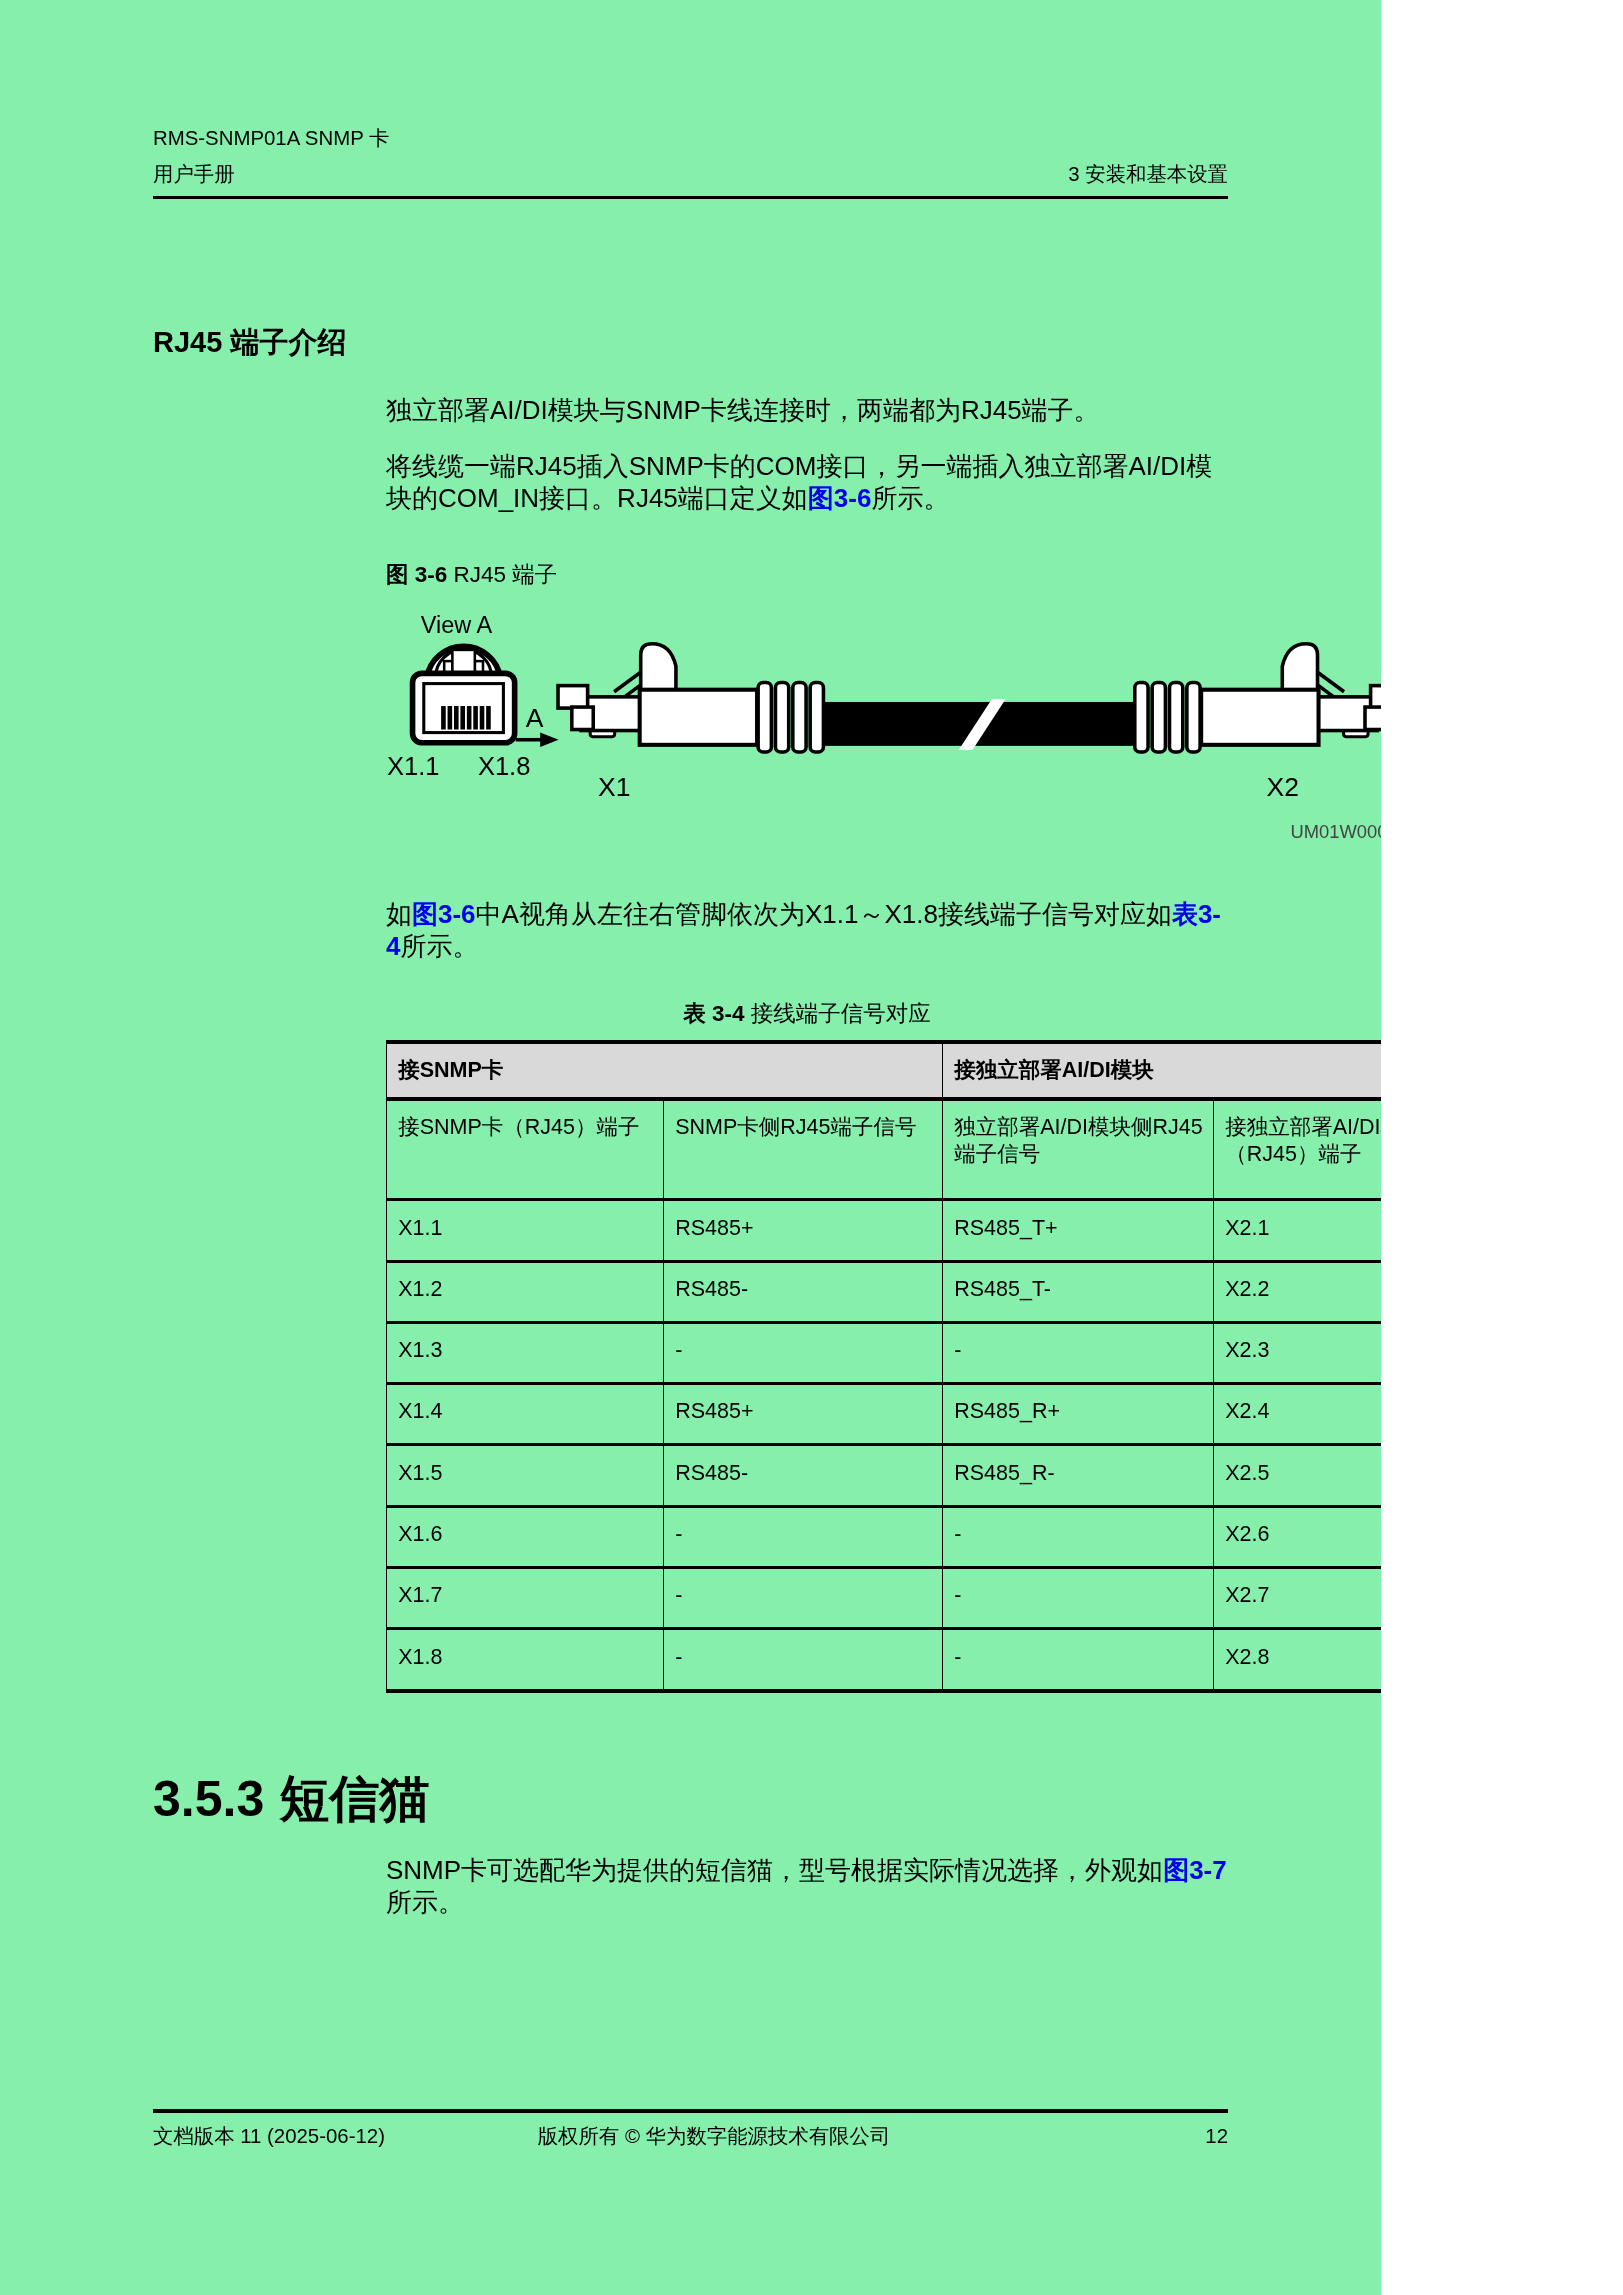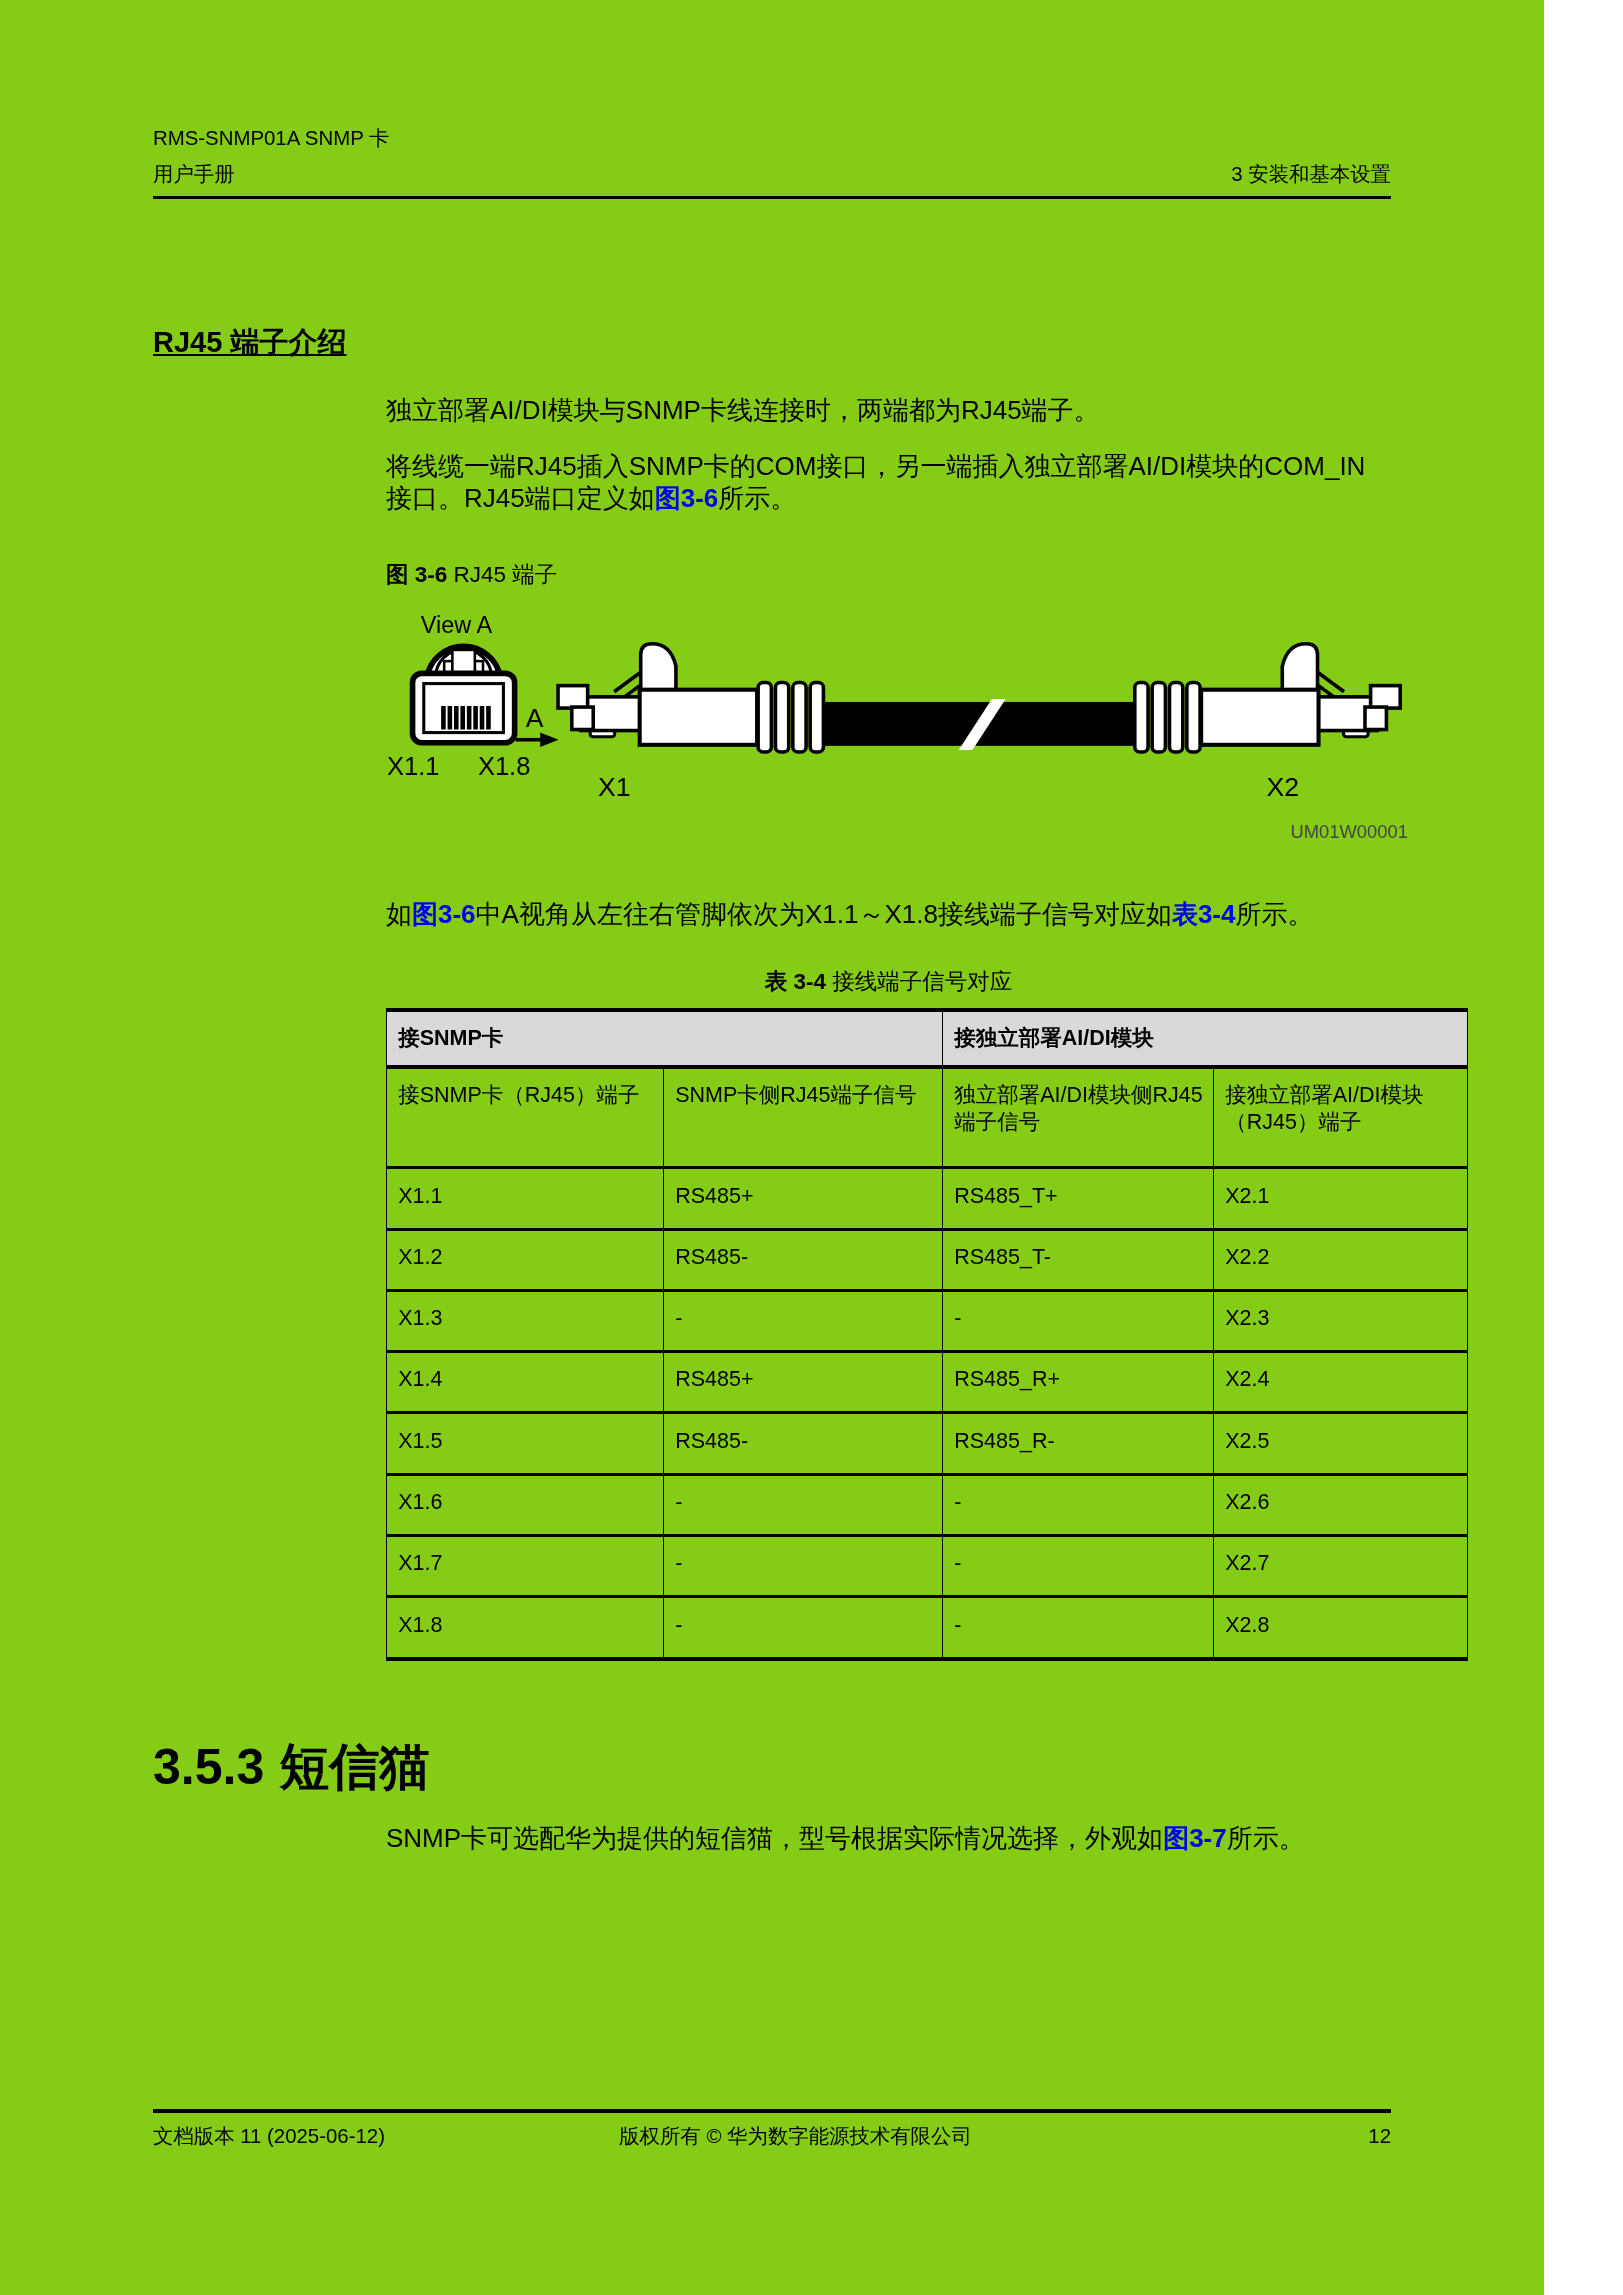--- a/index.html
+++ b/index.html
@@ -1,34 +1,34 @@
 <!DOCTYPE html>
 <html style="font-size:8.2px"><head>
 <meta charset="utf-8">
 <style>
   html,body{margin:0;padding:0;background:#ffffff;}
   .page{
     position:relative;
-    width:1544px;height:2295px;
-    background:#84cc16;color:#000;
+    width:1381px;height:2295px;
+    background:#86efac;color:#000;
     font-family:"Liberation Sans","DejaVu Sans",sans-serif;
     overflow:hidden;
   }
   
   .hdr{
     margin:0 153px;
     padding-top:126px;padding-bottom:8.2px;
     border-bottom:3.1px solid #000;
     font-size:20.4px;line-height:25.6px;
   }
   .hdr-l2{display:flex;justify-content:space-between;margin-top:10.2px;}
   
   .main{margin:0 153px;}
   p{margin:0;}
-  .sec-h3{font-size:29px;line-height:33px;font-weight:bold;margin:127px 0 0 0;text-decoration:underline;}
+  .sec-h3{font-size:29px;line-height:33px;font-weight:bold;margin:127px 0 0 0;}
   .ind{margin-left:233px;}
   .body-p{font-size:26px;line-height:32px;margin-top:24.5px;max-width:1084px;}
   .first-p{margin-top:35px;}
   .xref{color:#0000EE;font-weight:bold;text-decoration:none;cursor:pointer;}
   .cap{font-size:22.5px;line-height:29px;margin-top:46px;}
   .cap .cap-label{font-weight:bold;}
   .cap-tbl{margin-top:37px;text-align:center;}
   .fig{margin-top:17.4px;}
   .fig svg{display:block;}
   

